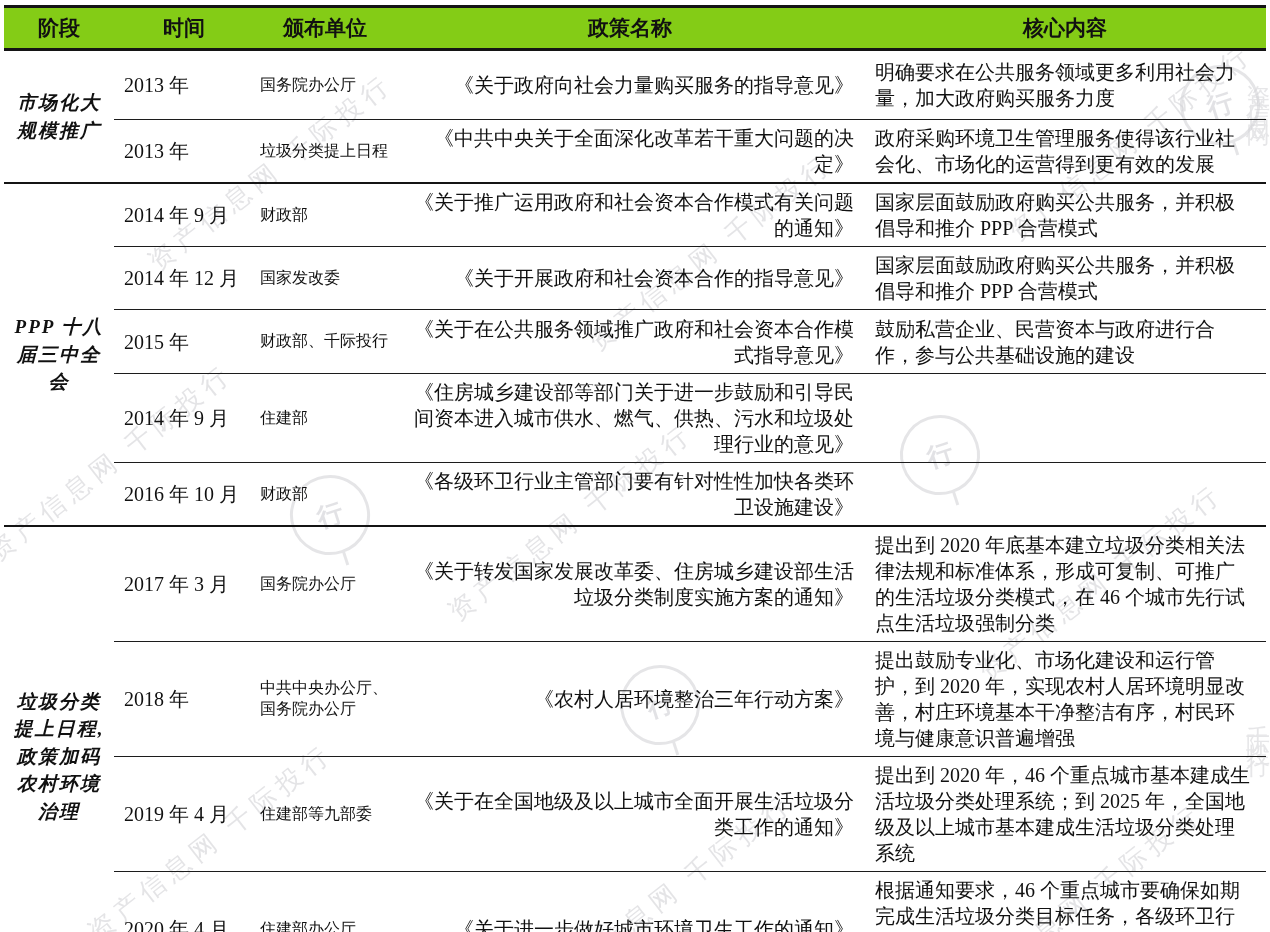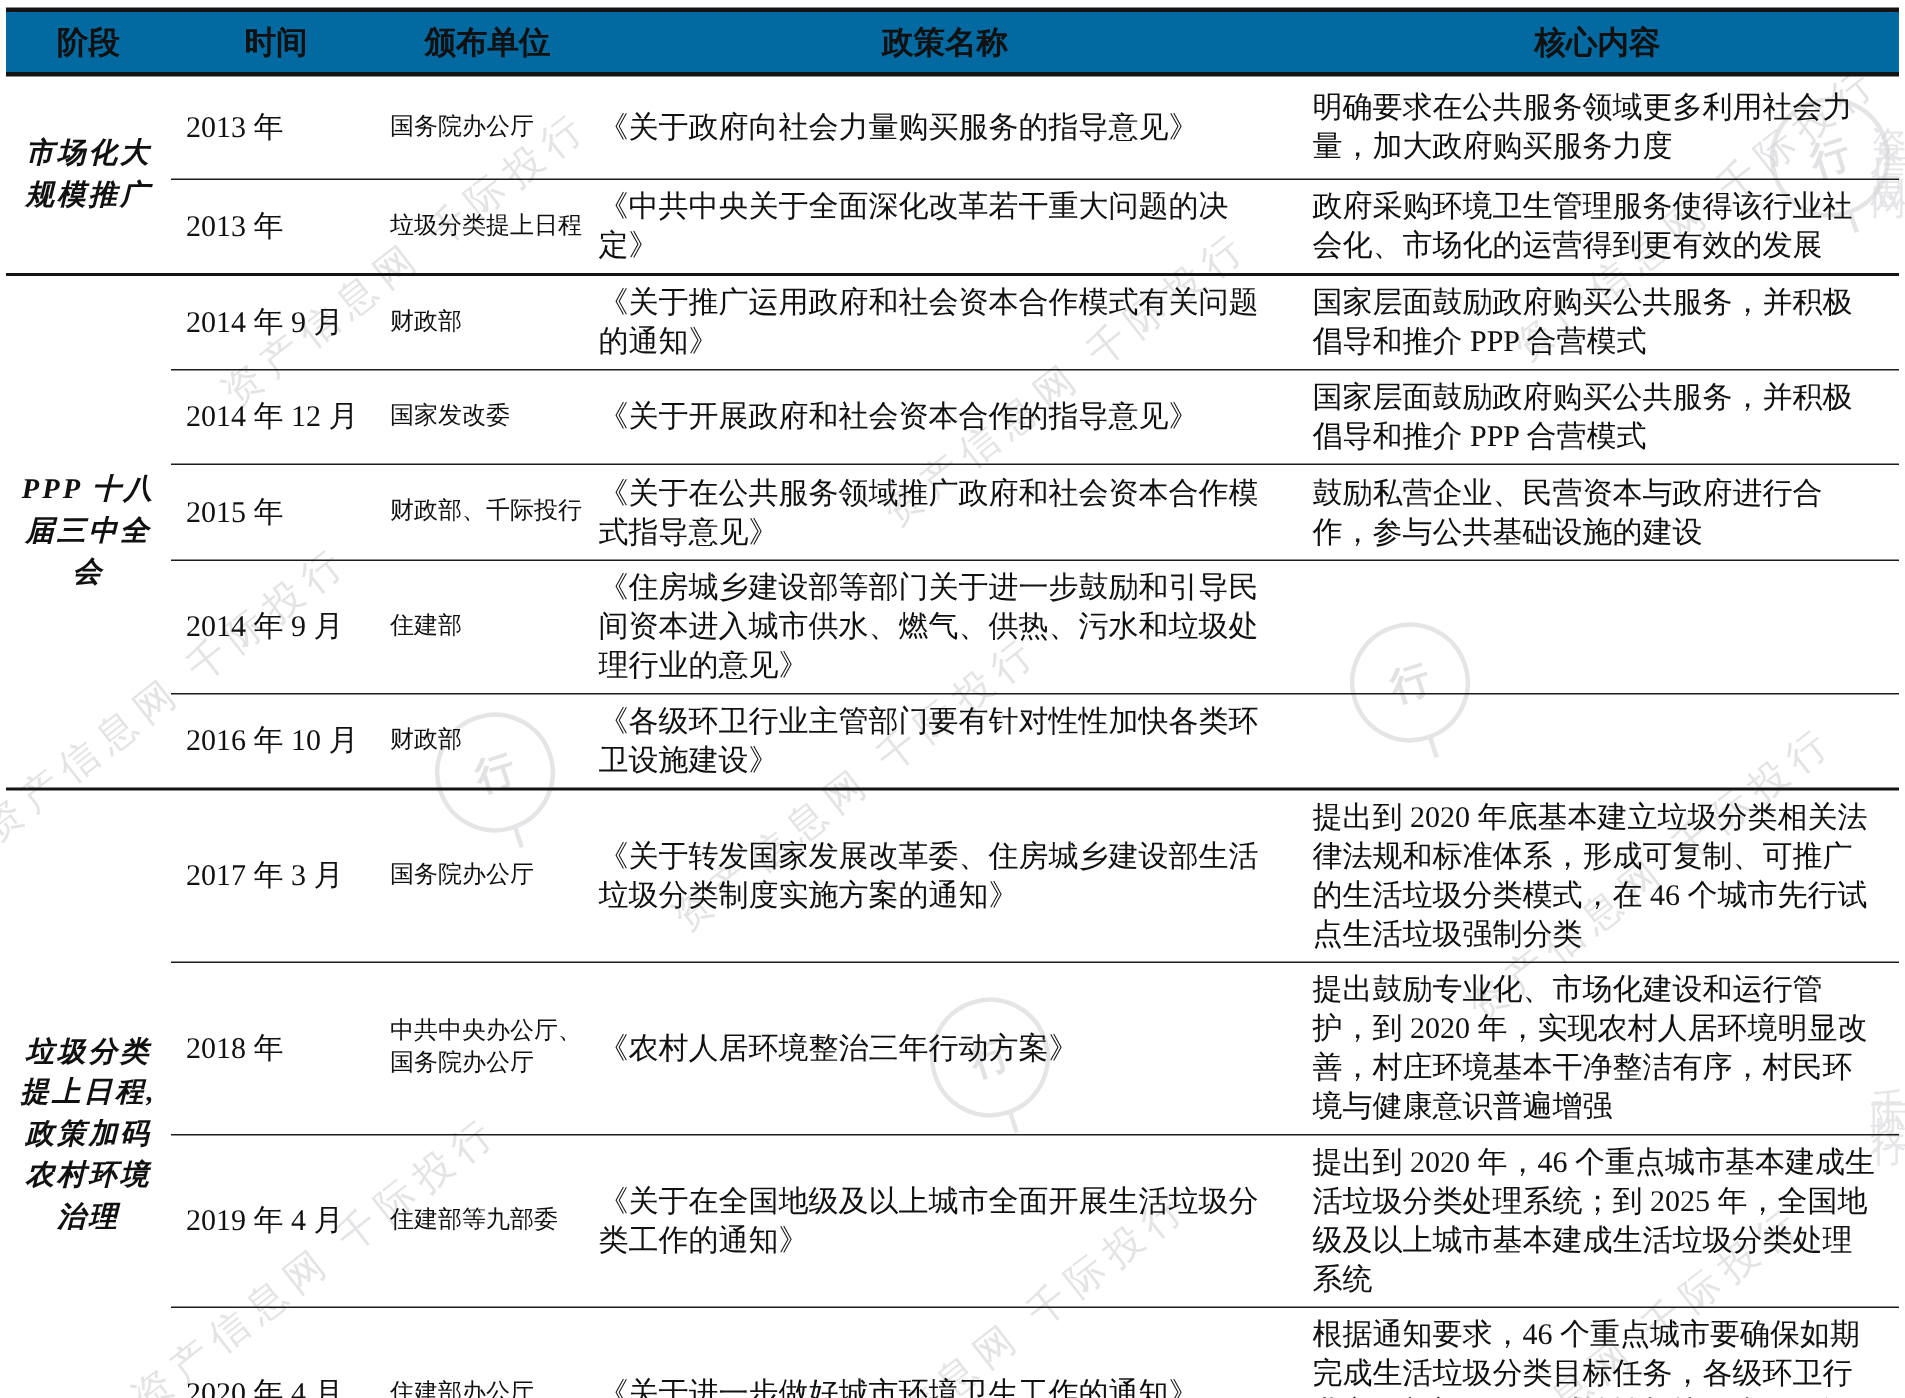--- a/index.html
+++ b/index.html
@@ -23,31 +23,31 @@
   }
   .wm-logo:after{content:"";position:absolute;left:50%;bottom:-16px;width:3px;height:14px;background:#d4d4d8;}
   
   table.policy{
     position:relative;z-index:1;border-collapse:collapse;table-layout:fixed;
     width:1262px;margin:5px 4px 0 4px;
     border-top:3px solid #141414;border-bottom:5px solid #141414;
   }
   col.c1{width:110px}col.c2{width:140px}col.c3{width:142px}col.c4{width:468px}col.c5{width:402px}
   thead th{
-    background:#0369a1;border-bottom:3px solid #141414;
+    background:#84cc16;border-bottom:3px solid #141414;
     font-size:21px;font-weight:bold;text-align:center;padding:6px 2px;height:27px;
   }
   td{vertical-align:middle;font-size:20px;line-height:1.3;padding:5px 8px 5px 8px;background:transparent;}
   td.stage{
     font-weight:bold;font-size:19px;text-align:center;letter-spacing:2px;
     line-height:1.45;padding:4px 8px;font-style:italic;
   }
   td.time{padding-left:10px;white-space:nowrap;}
   td.unit{padding-left:6px;font-size:16px;}
-  td.policy-name{padding-left:3px;padding-right:10px;}
+  td.policy-name{padding-left:3px;padding-right:10px;text-align:right;}
   td.content{padding-left:11px;padding-right:12px;}
   tr.stage-start td{border-top:2.3px solid #141414;}
   tr.inner td{border-top:1.6px solid #1c1c1c;}
 </style>
 </head>
 <body>
 
 <div class="page">
 
   <div class="wm-layer">

